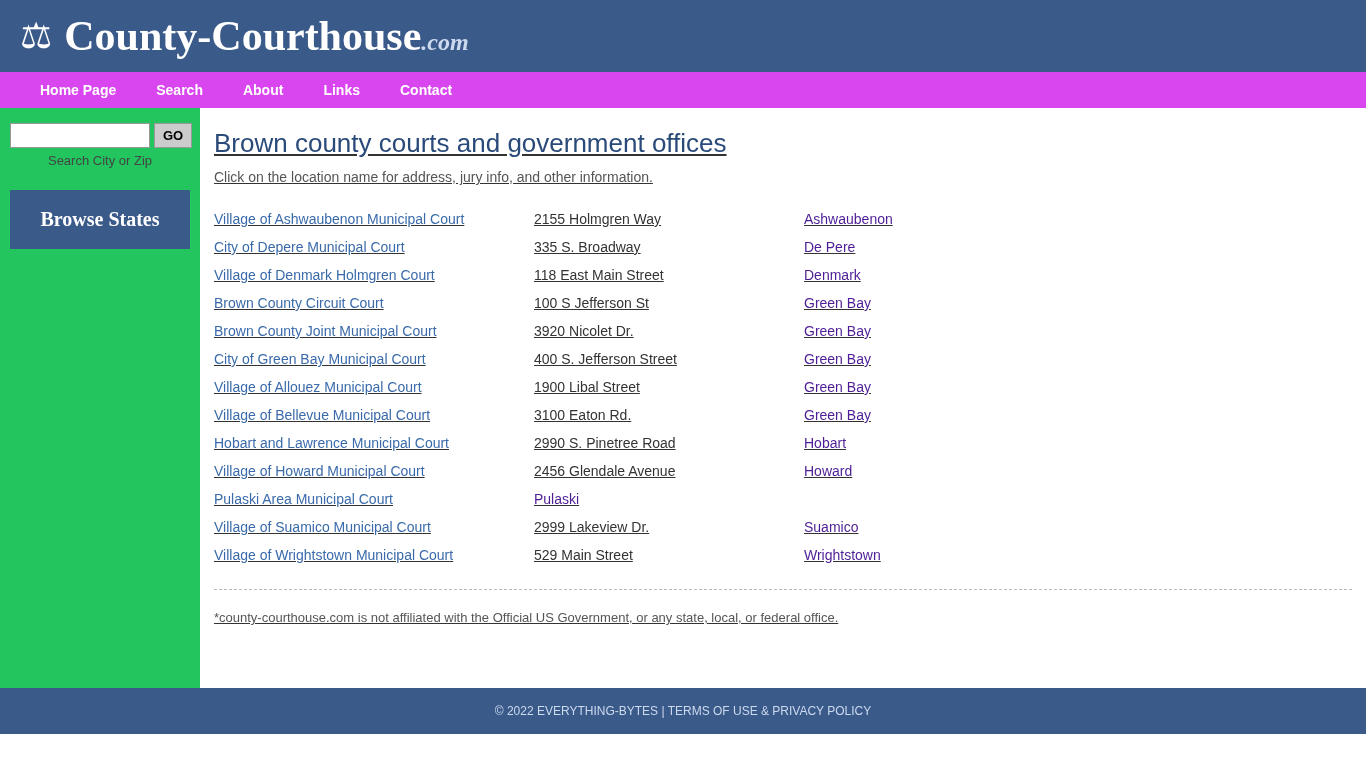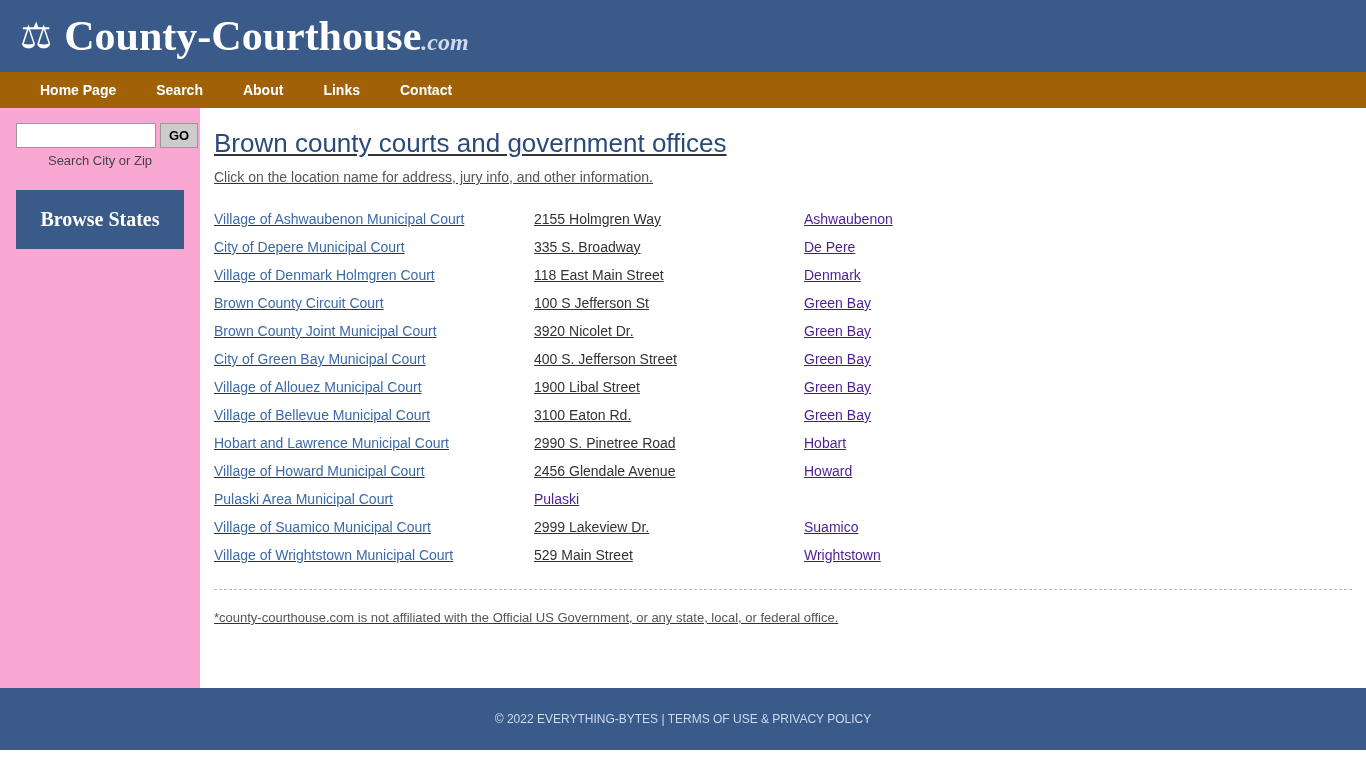--- a/index.html
+++ b/index.html
@@ -24,21 +24,21 @@
       font-family: Georgia, serif;
     }
     #header .site-title .com {
       font-size: 24px;
       color: #ccd9ee;
       font-style: italic;
     }
 
     
     #nav {
-      background: #a16207;
+      background: #d946ef;
       padding: 0 20px;
       display: flex;
       align-items: center;
     }
     #nav a {
       color: #fff;
       text-decoration: none;
       padding: 10px 20px;
       display: inline-block;
       font-size: 14px;
@@ -48,22 +48,22 @@
     
     #layout {
       display: flex;
       min-height: 580px;
     }
 
     
     #sidebar {
       width: 200px;
       min-width: 200px;
-      background: #f9a8d4;
-      padding: 15px 16px;
+      background: #22c55e;
+      padding: 15px 10px;
     }
     #sidebar .search-box {
       display: flex;
       align-items: center;
       margin-bottom: 5px;
     }
     #sidebar .search-input {
       width: 140px;
       border: 1px solid #999;
       padding: 4px 6px;
@@ -154,21 +154,21 @@
     .disclaimer {
       font-size: 13px;
       color: #555;
     }
 
     
     #footer {
       background: #3a5a8a;
       color: #ccd9ee;
       text-align: center;
-      padding: 24px;
+      padding: 16px;
       font-size: 12px;
     }
   </style>
 </head>
 <body>
 
 <div id="header">
   <span class="logo-icon">⚖</span>
   <span class="site-title">
     <span>County-Courthouse</span><span class="com">.com</span>

